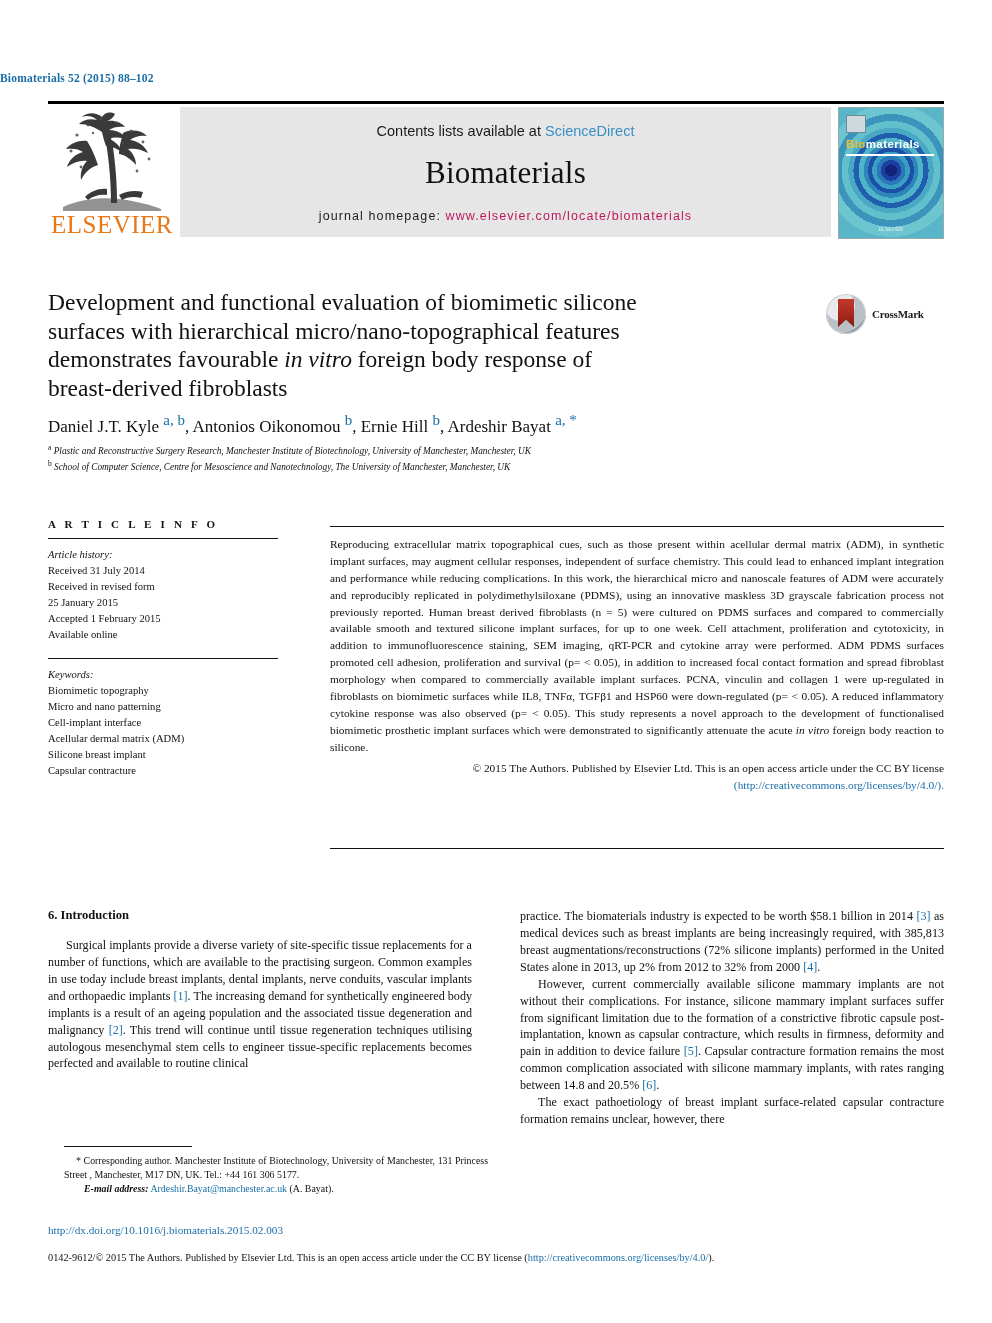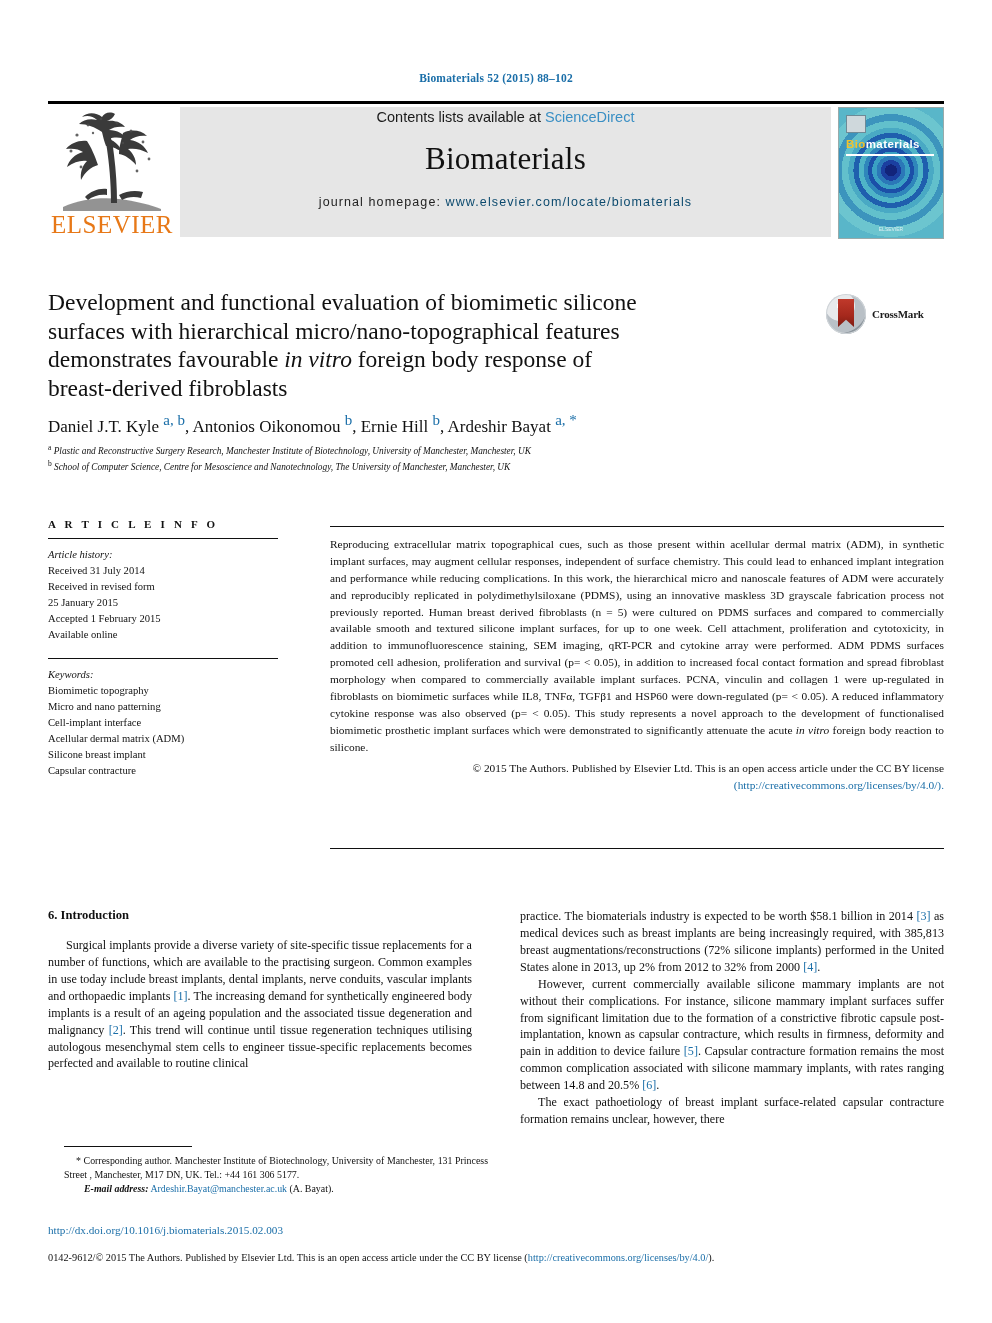--- a/index.html
+++ b/index.html
@@ -20,21 +20,20 @@
     left: 0; top: 0;
     width: 992px;
     height: 1323px;
   }
 
   
   .runhead {
     position: absolute;
     left: 0; top: 72px;
     width: 992px;
-    text-align: center;
     font-family: "Liberation Serif", serif;
     font-weight: bold;
     font-size: 11.5px;
     color: #1a6ea8;
     letter-spacing: .2px;
   }
 
   
   .masthead {
     position: absolute;
@@ -67,20 +66,21 @@
   }
   .mast-center {
     position: absolute;
     left: 132px; top: 3px;
     right: 113px;
     height: 130px;
     background: #e6e6e6;
     display: flex;
     flex-direction: column;
     align-items: center;
+    justify-content: center;
   }
   .contents-line {
     font-family: "Liberation Sans", sans-serif;
     font-size: 14.5px;
     color: #1a1a1a;
     margin-top: 2px;
   }
   .contents-line .sd {
     color: #3a8fc4;
   }
@@ -91,21 +91,21 @@
     margin: 16px 0 18px 0;
     letter-spacing: .2px;
   }
   .homepage-line {
     font-family: "Liberation Sans", sans-serif;
     font-size: 12.5px;
     letter-spacing: 1.1px;
     color: #222;
   }
   .homepage-line .url {
-    color: #0c4a6e;
+    color: #be185d;
   }
   .mast-cover {
     position: absolute;
     right: 0; top: 3px;
     width: 104px; height: 130px;
     border: 1px solid #9aa;
     background: #2e6f86;
     overflow: hidden;
   }
   .cover-bg {

